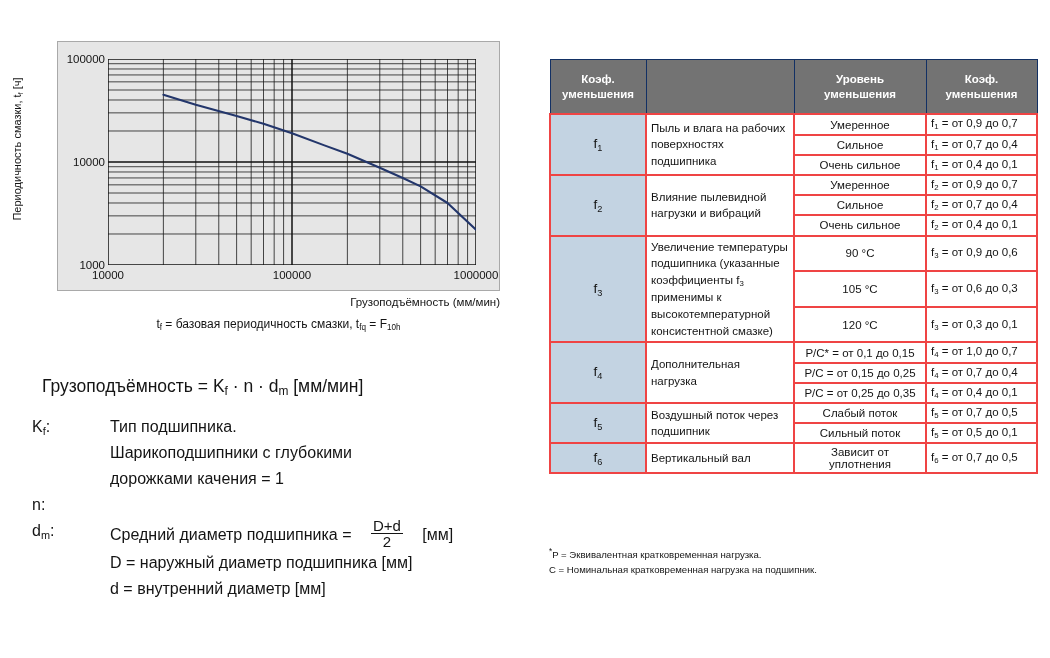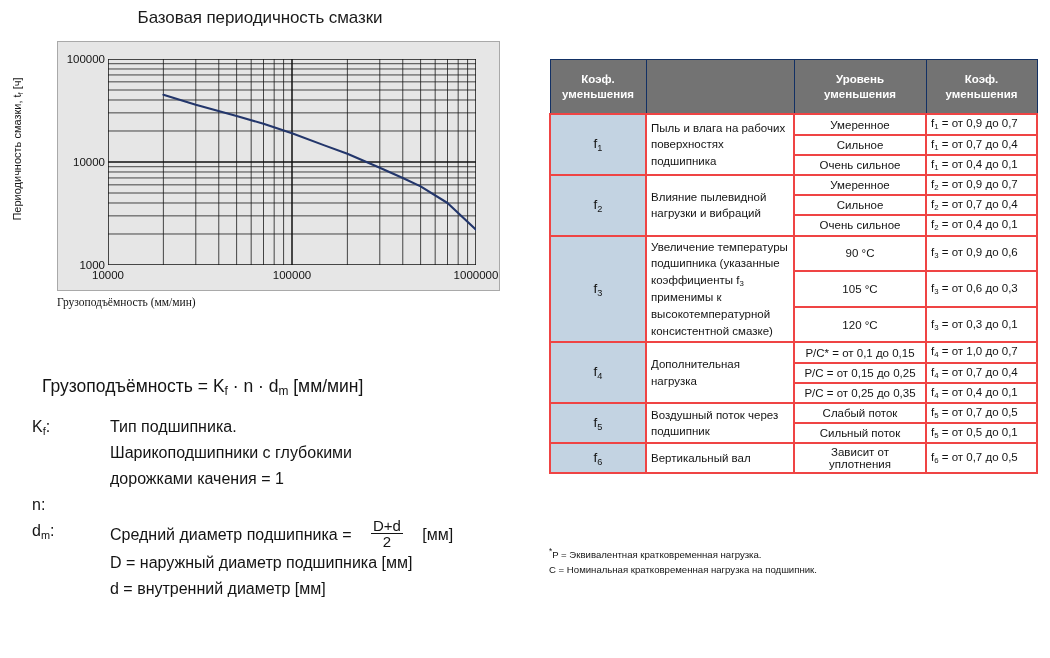--- a/index.html
+++ b/index.html
@@ -38,22 +38,22 @@
     transform:translateY(-50%);white-space:nowrap;
   }
   .ytick-col{position:absolute;left:0;top:17px;width:47px;height:206px;}
   .xtick{
     position:absolute;font-size:11.5px;color:#141414;
     transform:translateX(-50%);white-space:nowrap;top:0;
   }
   .xtick-row{position:absolute;left:50px;top:227px;width:368px;height:16px;}
 
   .chart-cap1{
-    position:absolute;left:57px;top:296px;width:443px;text-align:left;
-    font-size:11.5px;color:#141414;font-family:Liberation Serif, serif;
+    position:absolute;left:57px;top:296px;width:443px;text-align:right;
+    font-size:11.5px;color:#141414;
   }
   .chart-cap2{
     position:absolute;left:57px;top:317px;width:443px;text-align:center;
     font-size:12px;color:#141414;
   }
 
   .formula-main{
     position:absolute;left:42px;top:376px;font-size:17.5px;color:#141414;
     white-space:nowrap;
   }
@@ -110,21 +110,20 @@
   .footnotes .fn{display:block;white-space:nowrap;}
   .footnotes .star{vertical-align:0.5em;font-size:0.85em;}
 </style>
 </head>
 <body>
 
 <div class="page">
 
   <div class="left">
 
-    <div class="chart-title">Базовая периодичность смазки</div>
 
     <div class="chart-box">
 
       <div class="ytick-col" id="yticks">
           <div class="ytick" style="top: 206px;">1000</div>
           <div class="ytick" style="top: 103px;">10000</div>
           <div class="ytick" style="top: 0px;">100000</div>
         </div>
       <div class="plot" id="plotarea">
           <svg width="368" height="206" viewBox="0 0 368 206">
@@ -175,20 +174,21 @@
           <div class="xtick" style="left: 368px;">1000000</div>
         </div>
     </div>
 
     <div class="ylabel-wrap">
       <div class="ylabel" id="ylabel">Периодичность смазки, t<sub>f</sub> [ч]</div>
     </div>
 
     <div class="chart-cap1">Грузоподъёмность (мм/мин)</div>
 
+    <div class="chart-cap2" id="chartnote">t<sub>f</sub> = базовая периодичность смазки, t<sub>fq</sub> = F<sub>10h</sub></div>
 
     <div class="formula-main" id="mainformula">Грузоподъёмность = K<sub>f</sub> · n · d<sub>m</sub> [мм/мин]</div>
 
     <div class="defs" id="defs">
         <div class="defrow">
           <div class="defkey">K<sub>f</sub>:</div>
           <div class="defval">
             <span class="ln">Тип подшипника.</span>
             <span class="ln">Шарикоподшипники с глубокими</span>
             <span class="ln">дорожками качения = 1</span>

